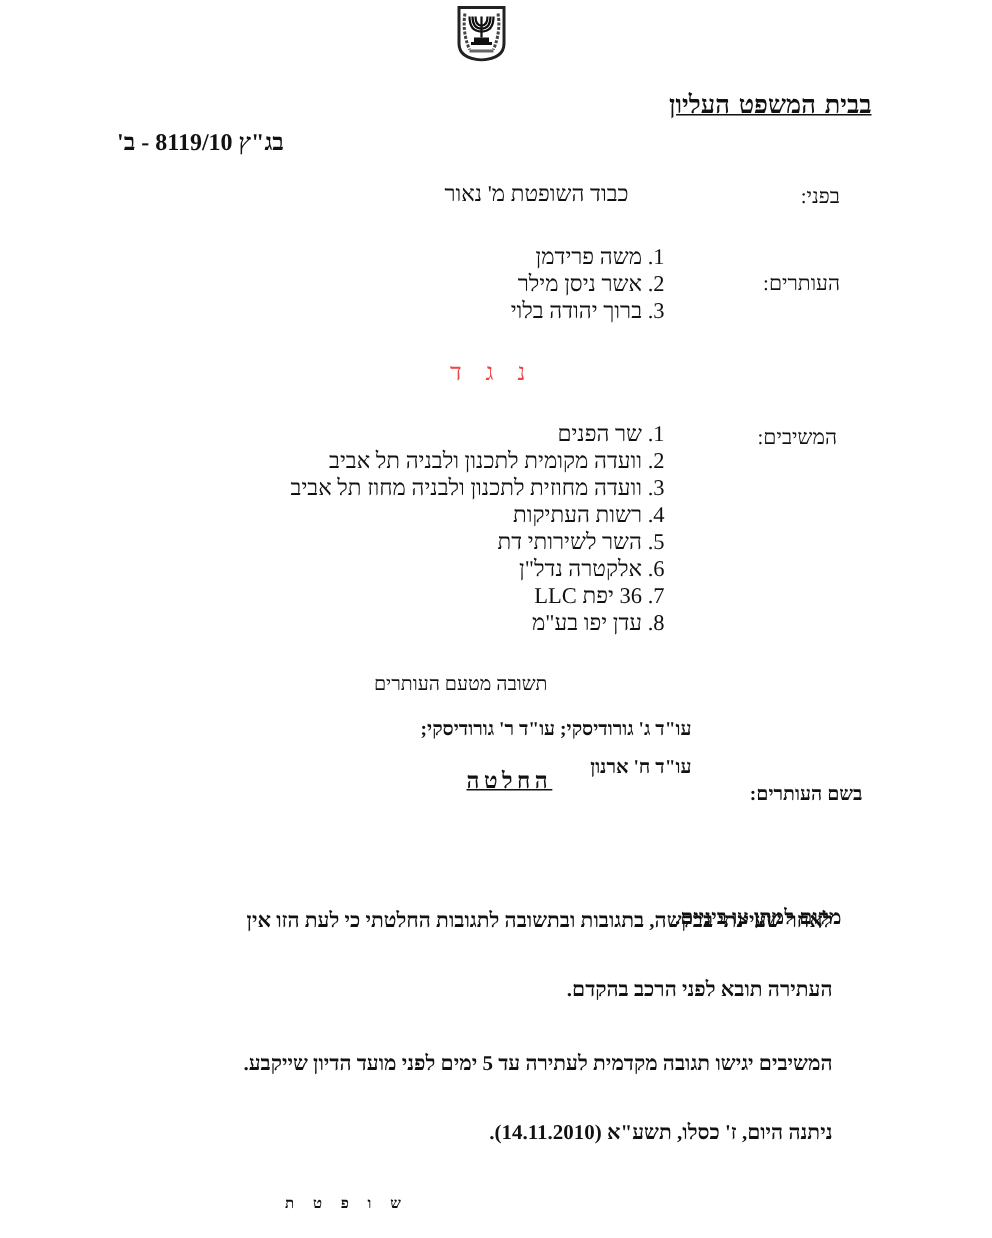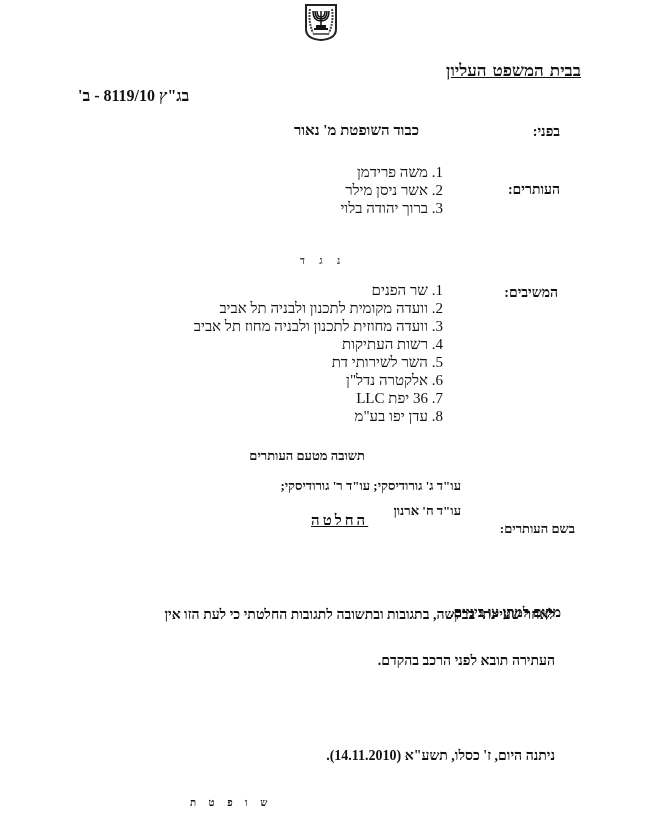--- a/index.html
+++ b/index.html
@@ -1,29 +1,29 @@
 <!DOCTYPE html>
 <html><head>
   <meta charset="utf-8">
   <style>
     html, body { margin: 0; padding: 0; background: #ffffff; }
     body { width: 661px; height: 825px; position: relative; overflow: hidden; color: #111; }
     .page { position: absolute; left: 0; top: 0; width: 661px; height: 708px; direction: rtl; }
-    .abs { position: absolute; white-space: nowrap; font-weight: bold; }
+    .abs { position: absolute; white-space: nowrap; }
     .serif { font-family: "DejaVu Serif", "Liberation Serif", serif; }
     .times { font-family: "Liberation Serif", serif; }
     .bold { font-weight: bold; }
     .emblem { position: absolute; left: 304px; top: 3px; width: 34px; height: 38px; }
     .court-title { right: 80px; top: 60px; font-size: 17px; text-decoration: underline; }
     .case-no { left: 78px; top: 87px; font-size: 16px; }
     .label { font-size: 14px; }
     .list { position: absolute; list-style: none; margin: 0; padding: 0; font-size: 15px; line-height: 18px; }
     .list li { white-space: nowrap; }
     .list .num { display: inline-block; }
-    .neged { left: 300px; top: 255px; font-size: 10px; letter-spacing: 6px; color: #404040; }
+    .neged { left: 300px; top: 240px; font-size: 16px; letter-spacing: 6px; color: #ef4444; }
     .response { right: 296px; top: 437px; font-size: 13px; margin-top: 11px; }
     .counsel { right: 200px; font-size: 13px; }
     .decision-title { left: 311px; top: 511px; font-size: 15px; text-decoration: underline; letter-spacing: 3px; }
     .para { font-size: 14px; }
     .signature { left: 190px; top: 797px; font-size: 10px; letter-spacing: 5px; }
   </style>
 </head>
 <body>
 
 <div class="page">
@@ -77,16 +77,17 @@
 
   <div class="abs times bold" style="right:86px; top:480px; font-size:13px;margin-top:41px;">בשם העותרים:</div>
   <div class="abs counsel times bold" style="top:478px;">עו"ד ג' גורודיסקי; עו"ד ר' גורודיסקי;</div>
   <div class="abs counsel times bold" style="top:503px;">עו"ד ח' ארנון</div>
 
   <div class="abs decision-title serif bold">החלטה</div>
 
   <div class="abs para times bold" style="right:106px; top:607px;">לאחר שעיינתי בבקשה, בתגובות ובתשובה לתגובות החלטתי כי לעת הזו אין</div>
   <div class="abs para times bold" style="right:100px; top:605px;">מקום למתן צו ביניים.</div>
   <div class="abs para times bold" style="right:106px; top:653px;">העתירה תובא לפני הרכב בהקדם.</div>
+  <div class="abs para times bold" style="right:106px; top:702px;">המשיבים יגישו תגובה מקדמית לעתירה עד 5 ימים לפני מועד הדיון שייקבע.</div>
   <div class="abs para times bold" style="right:106px; top:748px;">ניתנה היום, ז' כסלו, תשע"א (14.11.2010).</div>
 
   <div class="abs signature times bold">ש ו פ ט ת</div>
 </div>
 
 </body></html>

